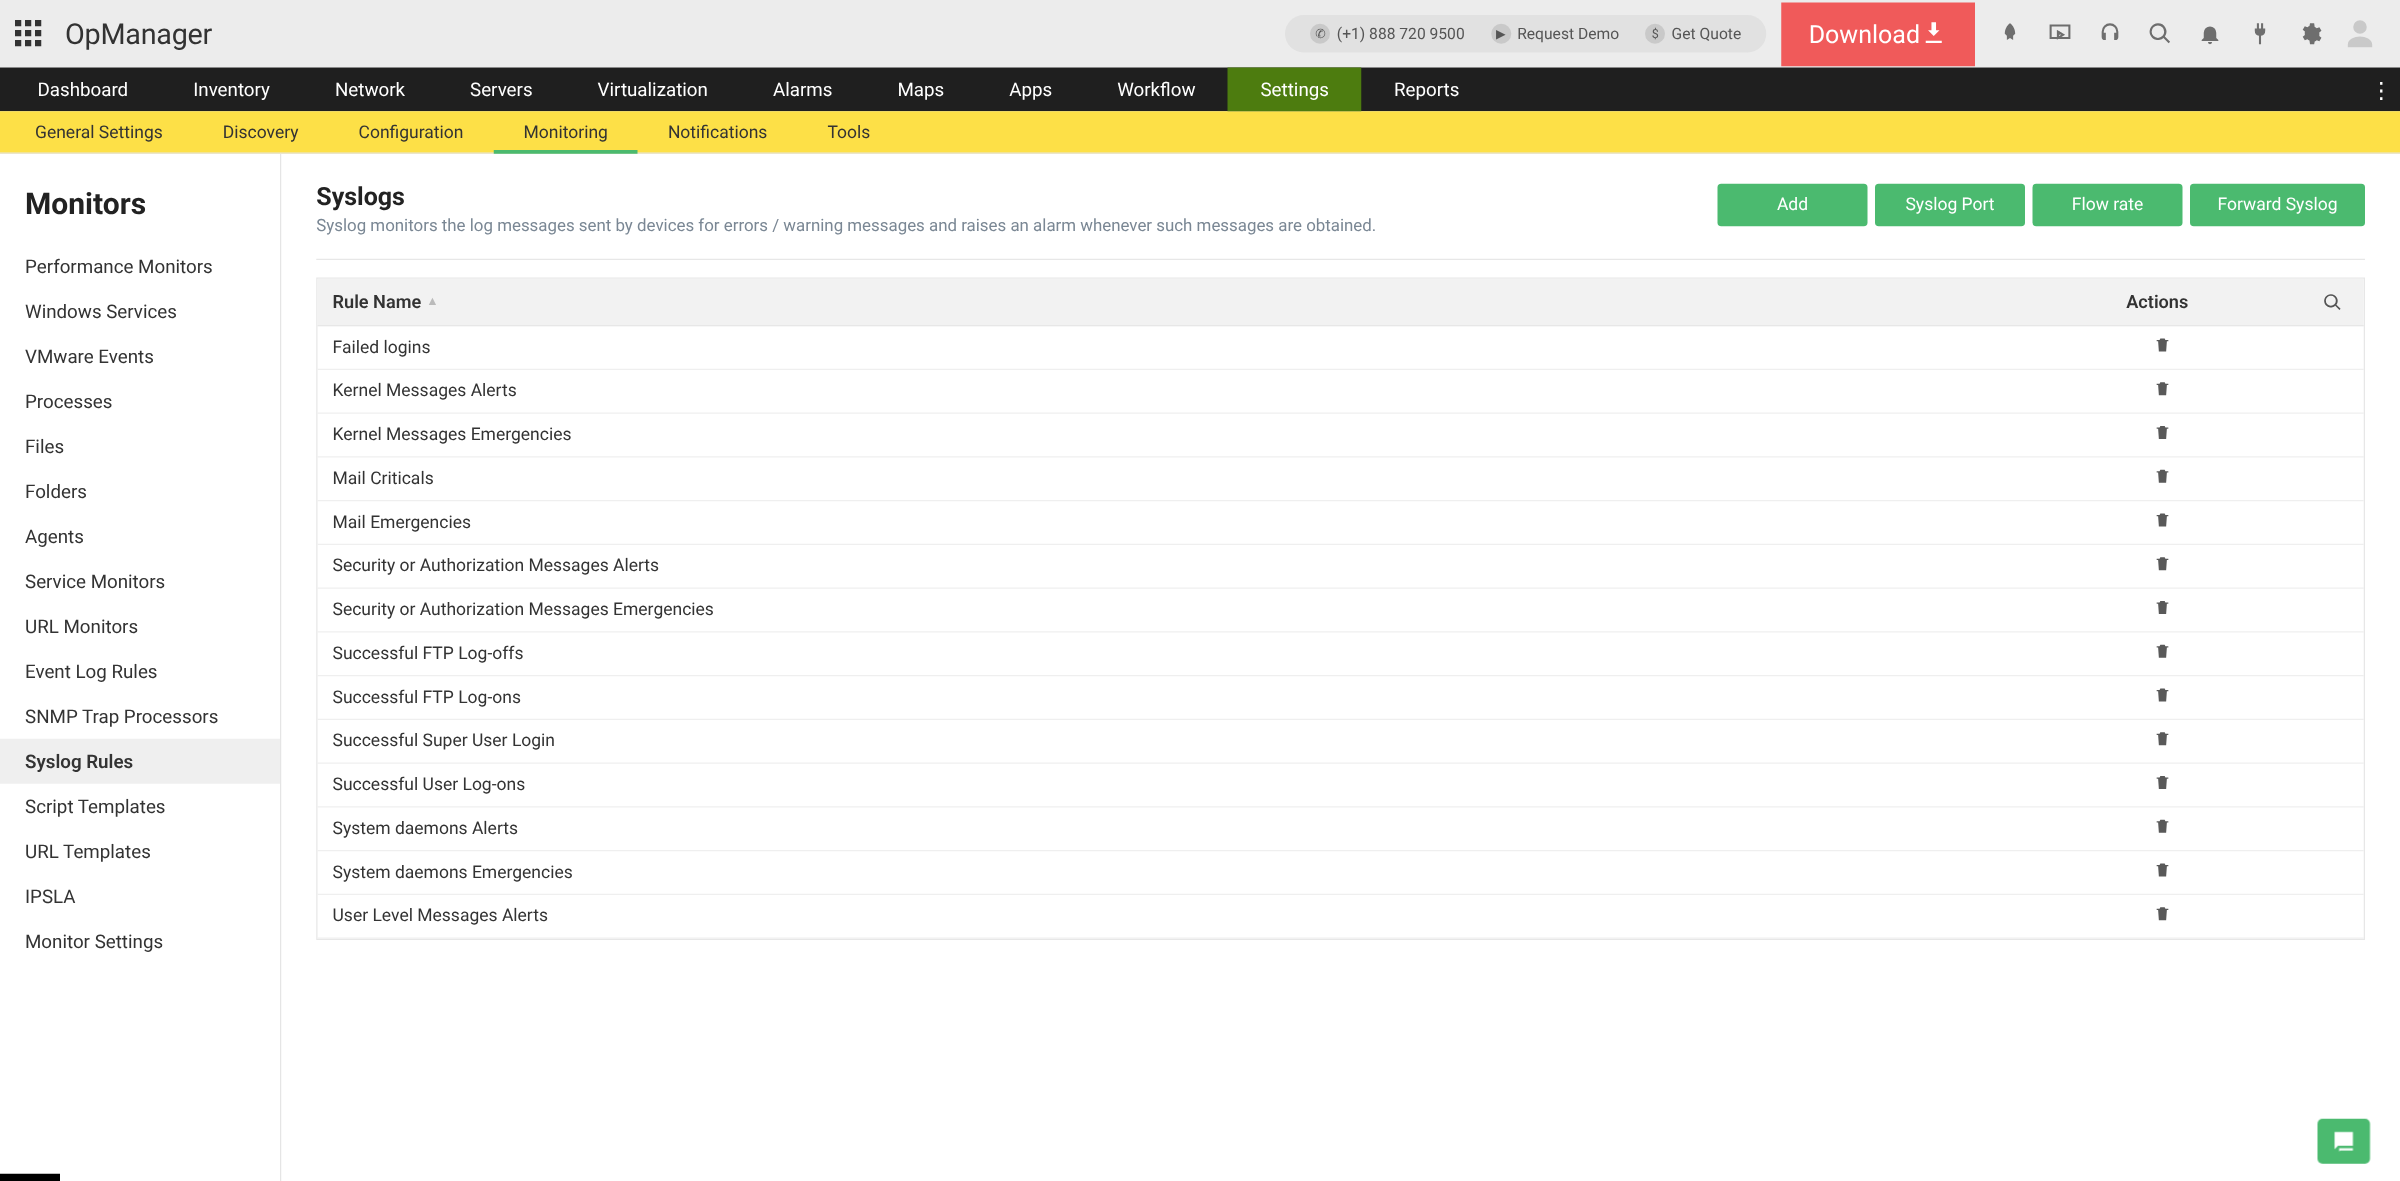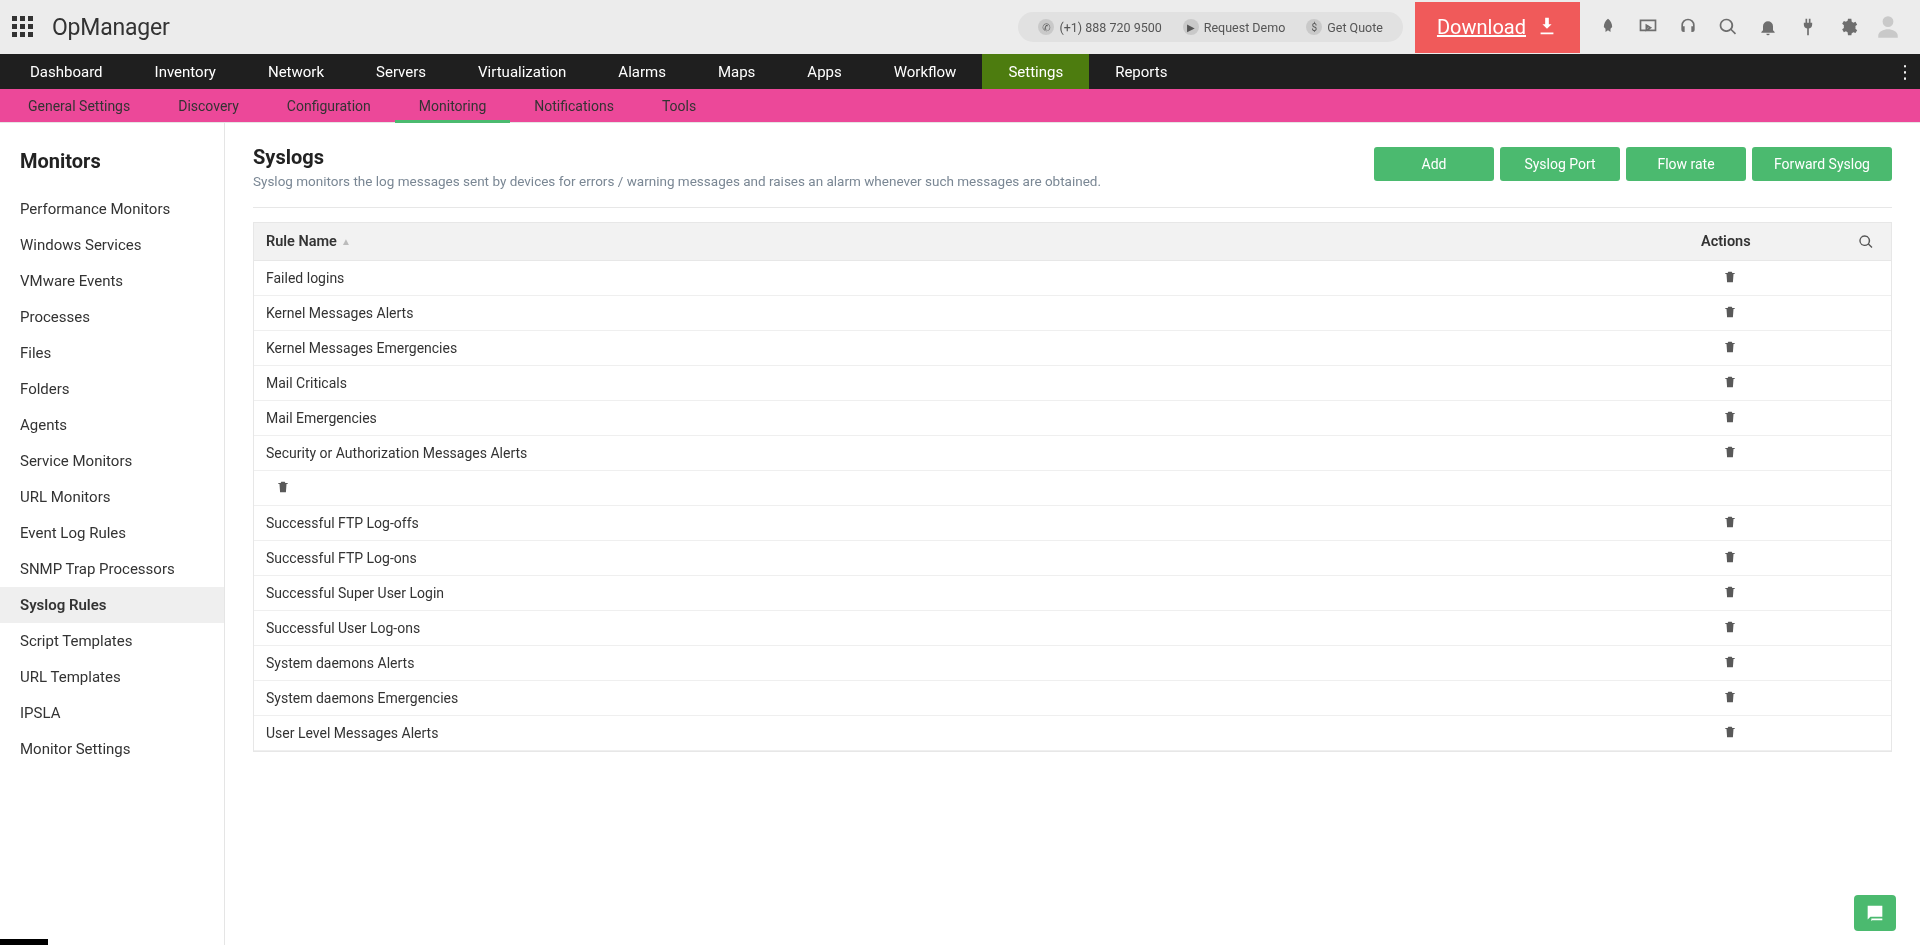--- a/index.html
+++ b/index.html
@@ -8,45 +8,45 @@
   
   .topbar { height: 54px; background: #ececec; display: flex; align-items: center; padding: 0 12px; }
   .apps-icon { width: 22px; height: 22px; display: grid; grid-template-columns: repeat(3,1fr); grid-template-rows: repeat(3,1fr); gap: 2px; margin-right: 18px; cursor: pointer; }
   .apps-icon span { background: #333; width: 5px; height: 5px; }
   .logo { font-size: 23px; color: #333; font-weight: 400; letter-spacing: -0.2px; }
   .topbar-spacer { flex: 1; }
   .top-pill { background: #e1e1e1; border-radius: 18px; display: flex; align-items: center; height: 30px; padding: 0 14px; margin-right: 12px; }
   .top-pill-item { display: flex; align-items: center; gap: 5px; font-size: 12.5px; color: #555; cursor: pointer; padding: 0 6px; }
   .top-pill-sep { width: 1px; height: 18px; background: rgba(0,0,0,0); margin: 0 4px; }
   .circle-icon { width: 16px; height: 16px; border-radius: 50%; background: #c9c9c9; display: inline-flex; align-items: center; justify-content: center; font-size: 10px; color: #555; }
-  .download-btn { background: #f05a5a; color: #fff; height: 51px; display: flex; align-items: center; gap: 10px; padding: 0 22px; font-size: 20px; cursor: pointer; margin-right: 8px; text-decoration: underline; }
+  .download-btn { background: #f05a5a; color: #fff; height: 51px; display: flex; align-items: center; padding: 0 22px; font-size: 20px; cursor: pointer; margin-right: 8px; }
   .download-icon-wrap { position: relative; width: 22px; height: 22px; }
   .download-icon-wrap svg { width: 22px; height: 22px; fill: #fff; }
   .topbar-icon { width: 40px; height: 40px; display: flex; align-items: center; justify-content: center; color: #6e6e6e; cursor: pointer; }
   .topbar-icon svg { width: 20px; height: 20px; fill: #6e6e6e; }
   .avatar-icon svg { width: 26px; height: 26px; fill: #c9c9c9; }
   
   
   .mainnav { height: 35px; background: #1f1f1f; display: flex; align-items: stretch; padding-left: 4px; }
   .mainnav-item { color: #fff; font-size: 15px; display: flex; align-items: center; padding: 0 26px; cursor: pointer; }
   .mainnav-item.active { background: #4d7c0f; }
   .mainnav-spacer { flex: 1; }
   .mainnav-more { width: 30px; display: flex; align-items: center; justify-content: center; color: #fff; cursor: pointer; font-size: 18px; }
   
   
-  .subnav { height: 34px; background: #ec4899; display: flex; align-items: stretch; padding-left: 4px; border-bottom: 1px solid #e5e5e5; }
+  .subnav { height: 34px; background: #fde047; display: flex; align-items: stretch; padding-left: 4px; border-bottom: 1px solid #e5e5e5; }
   .subnav-item { color: #333; font-size: 14px; display: flex; align-items: center; padding: 0 24px; cursor: pointer; position: relative; }
   .subnav-item.active::after { content:""; position:absolute; left:0; right:0; bottom:-1px; height:3px; background:#4bba6f; }
   
   
   .content { display: flex; height: calc(945px - 51px - 35px - 34px); }
   
   
   .sidebar { width: 225px; border-right: 1px solid #e5e5e5; overflow-y: auto; padding-top: 18px; }
-  .sidebar-title { font-size: 20px; font-weight: 700; color: #222; padding: 8px 20px 18px; }
+  .sidebar-title { font-size: 24px; font-weight: 700; color: #222; padding: 8px 20px 18px; }
   .sidebar-item { padding: 9px 20px; font-size: 15px; color: #333; cursor: pointer; }
   .sidebar-item.active { background: #efefef; font-weight: 600; }
   
   
   .main { flex: 1; padding: 22px 28px 0 28px; overflow-y: auto; position: relative; }
   .page-head { display: flex; align-items: flex-start; margin-bottom: 8px; gap: 24px; }
   .page-head-left { flex: 1; }
   .page-title { font-size: 20px; font-weight: 700; color: #222; margin-bottom: 4px; }
   .page-desc { font-size: 13.5px; color: #7a8794; }
   .page-head-actions { display: flex; gap: 6px; padding-top: 2px; }
@@ -286,20 +286,21 @@
           <div class="table-row">
             <div class="td-name">Security or Authorization Messages Alerts</div>
             <div class="td-actions">
               <span><svg viewBox="0 0 24 24">
                   <path d="M6 7h12l-1 14H7L6 7zm3-4h6l1 2h4v2H4V5h4l1-2z"></path>
                 </svg></span>
             </div>
             <div class="td-spacer"></div>
           </div>
           <div class="table-row">
+            <div class="td-name">Security or Authorization Messages Emergencies</div>
             <div class="td-actions">
               <span><svg viewBox="0 0 24 24">
                   <path d="M6 7h12l-1 14H7L6 7zm3-4h6l1 2h4v2H4V5h4l1-2z"></path>
                 </svg></span>
             </div>
             <div class="td-spacer"></div>
           </div>
           <div class="table-row">
             <div class="td-name">Successful FTP Log-offs</div>
             <div class="td-actions">

